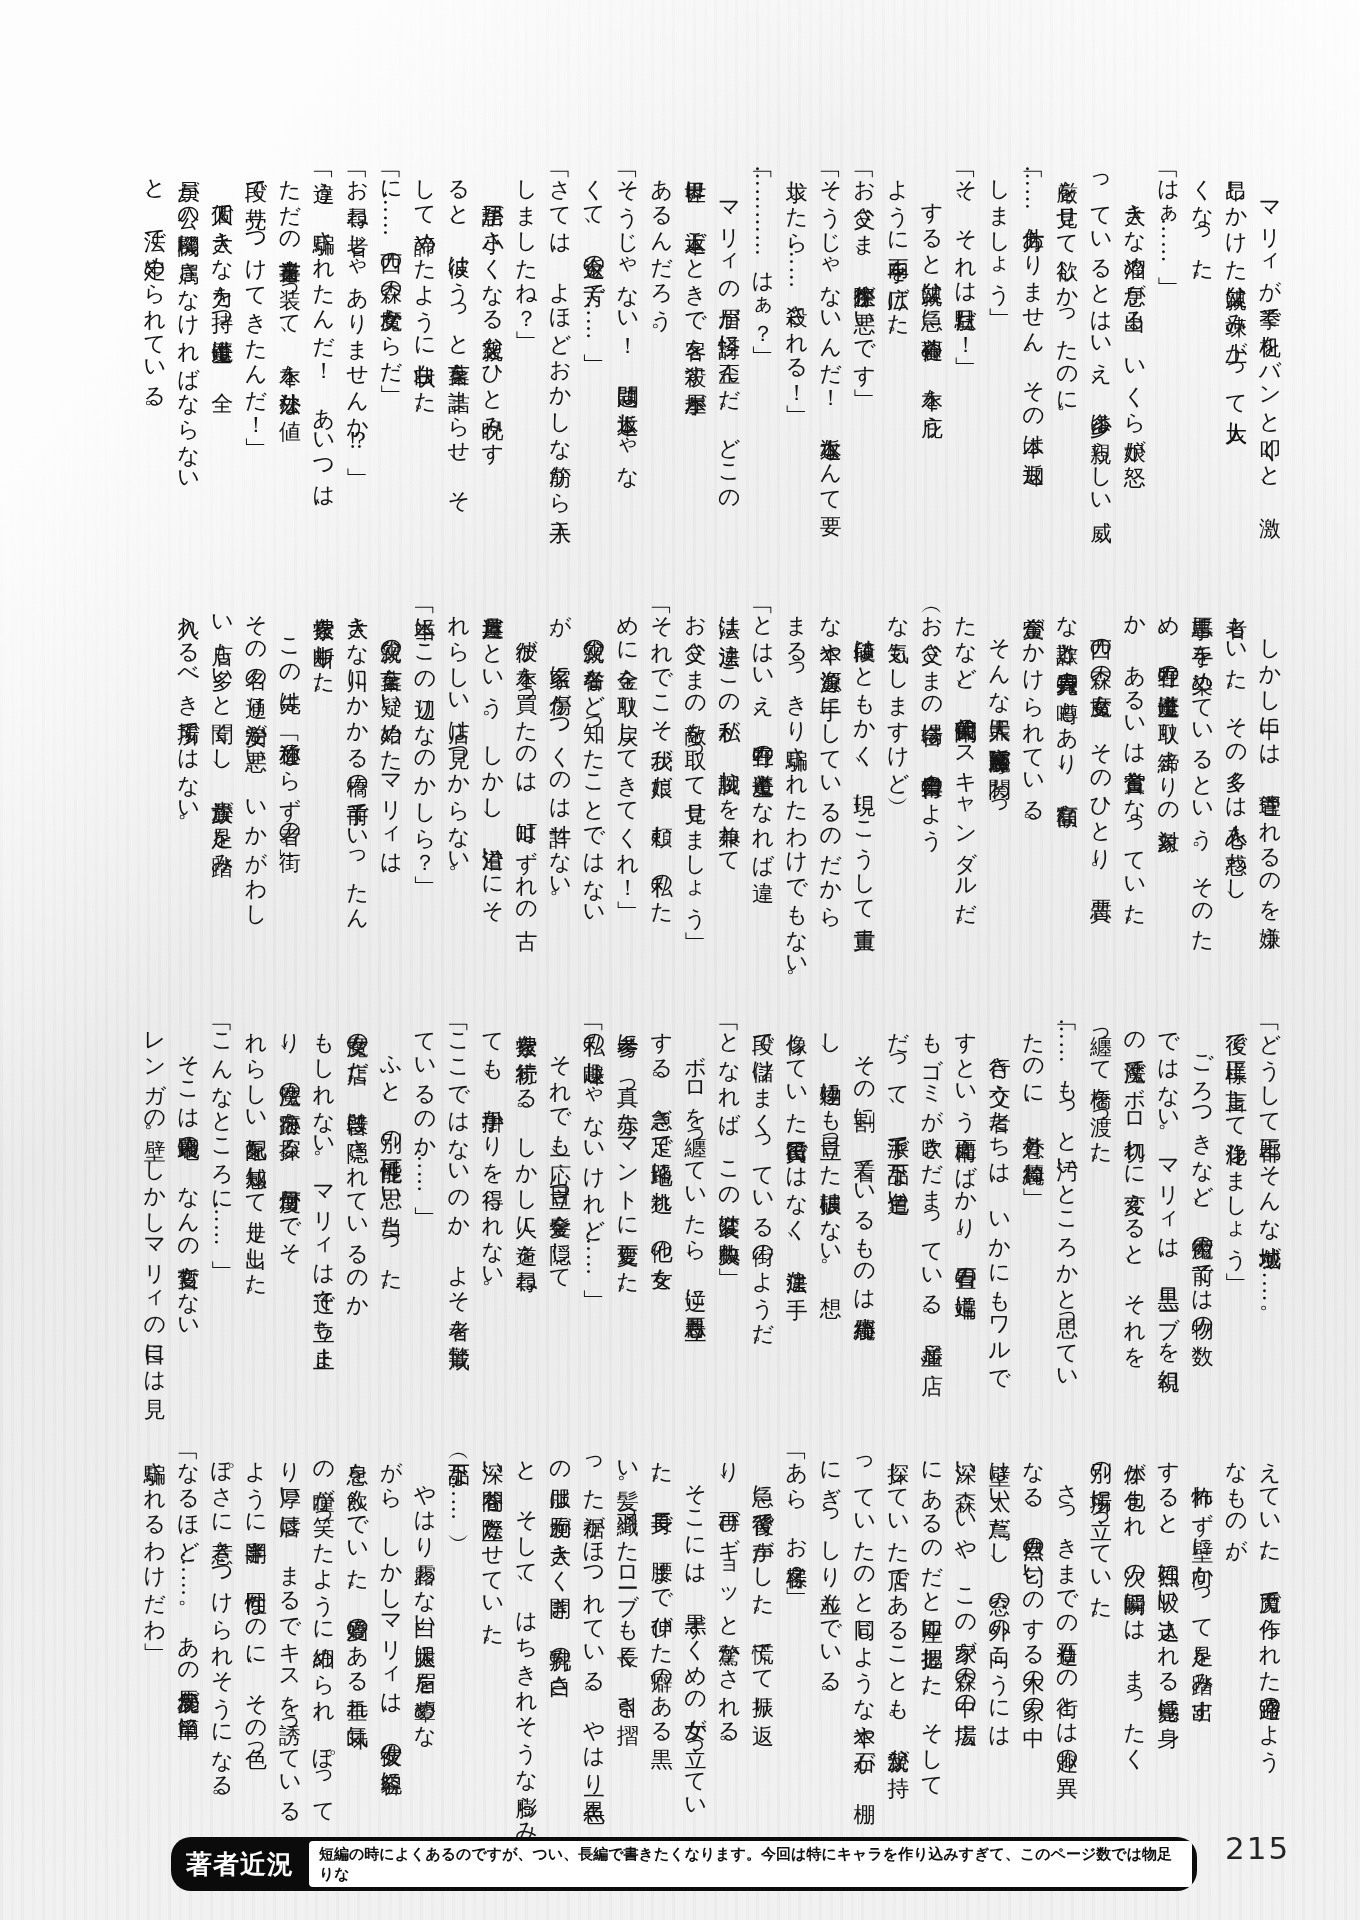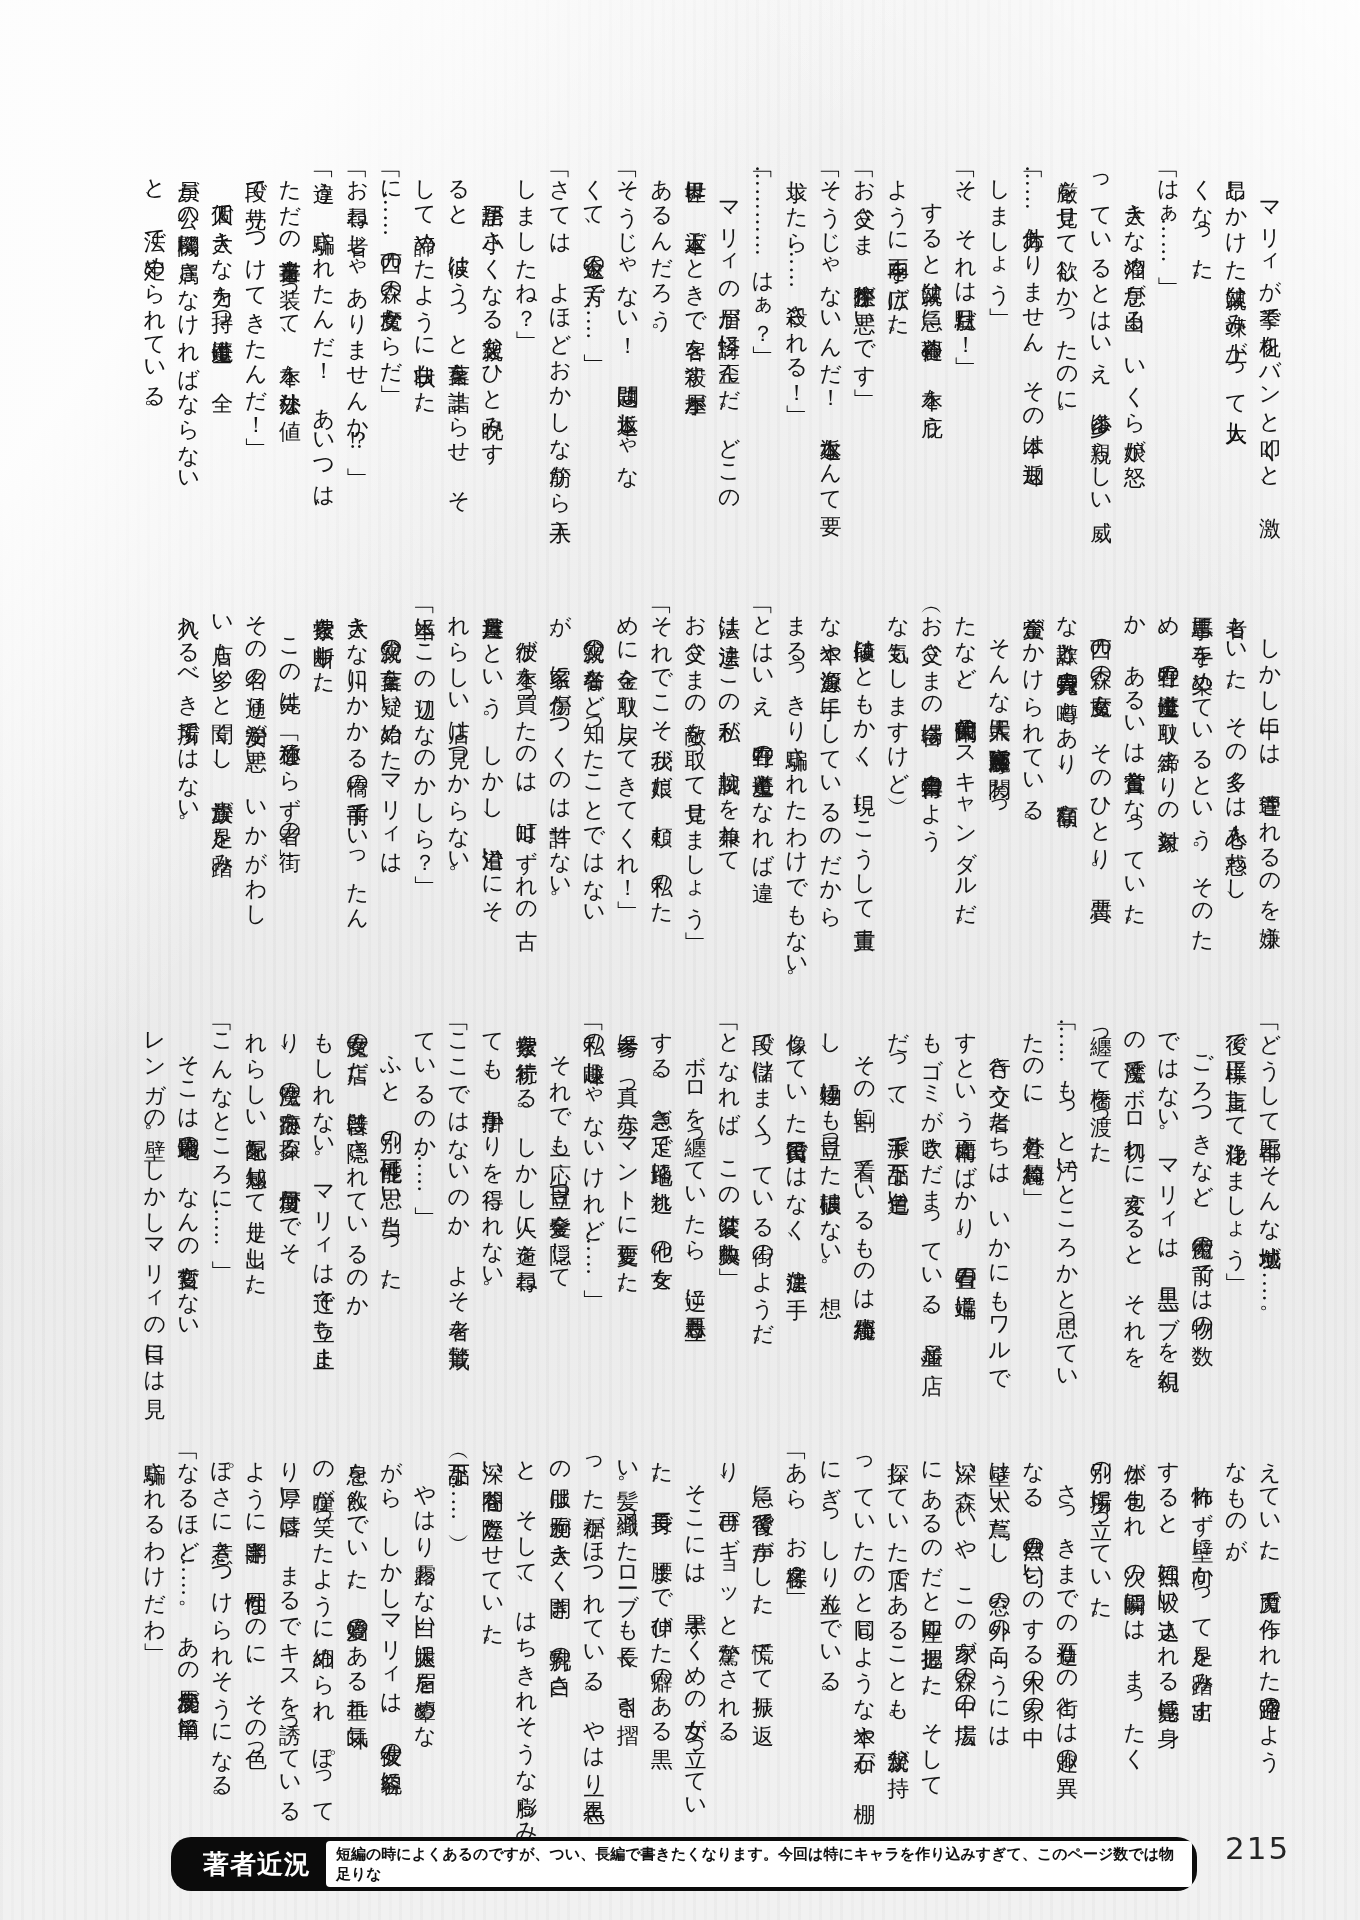--- a/index.html
+++ b/index.html
@@ -45,21 +45,21 @@
     font-size:31px;letter-spacing:2px;color:#242424;
   }
   .footer-box{
     position:absolute;
     left:171px;top:1837px;
     width:1026px;height:54px;
     background:#0b0b0b;
     border-radius:20px;
     display:flex;align-items:center;
     box-sizing:border-box;
-    padding:4px 5px 4px 17px;
+    padding:4px 5px 4px 0;
   }
   .footer-label{
     flex:none;width:138px;
     text-align:center;
     color:#ffffff;
     font-family:"DejaVu Sans","Liberation Sans",sans-serif;
     font-weight:700;font-size:26px;
     letter-spacing:1px;
   }
   .footer-text{

